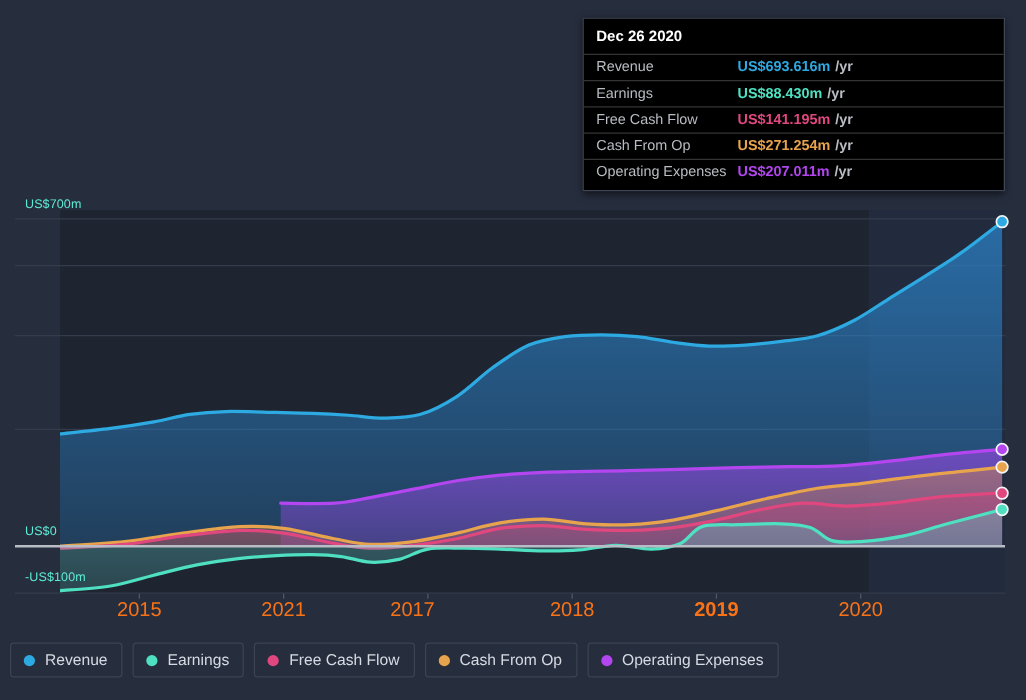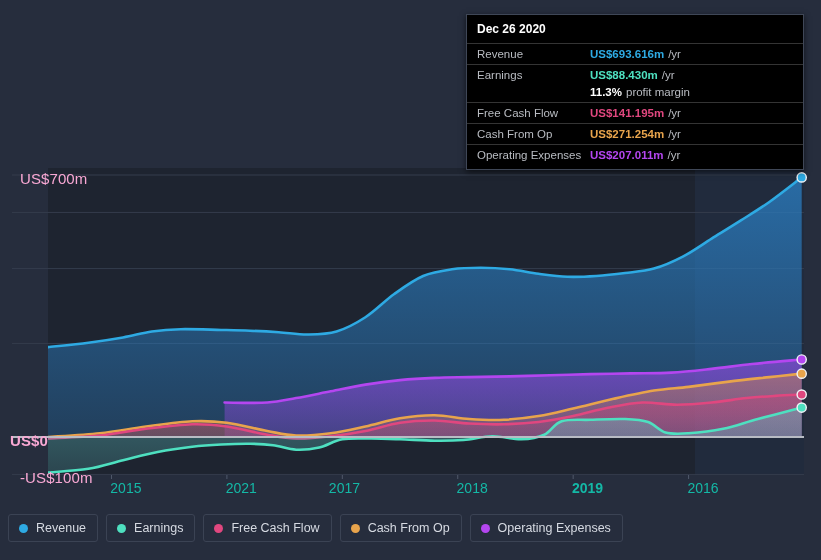--- a/index.html
+++ b/index.html
@@ -12,26 +12,25 @@
     -webkit-font-smoothing:antialiased;
   }
   #chart-root{position:absolute;left:0;top:0;width:821px;height:560px;}
 
   
   .plot-wrap{position:absolute;left:0;top:0;width:821px;height:505px;}
   svg.plot{position:absolute;left:0;top:0;}
 
   
   .ylab{
-    position:absolute;color:#f9a8d4;font-size:15px;letter-spacing:.1px;
+    position:absolute;color:#5eead4;font-size:10px;letter-spacing:.1px;
     white-space:nowrap;
-    margin-top:12px;
   }
   .xlab{
-    position:absolute;color:#14b8a6;font-size:14px;text-align:right;
+    position:absolute;color:#f97316;font-size:16px;text-align:center;
     width:60px;
   }
 
   
   .tooltip{
     position:absolute;left:466px;top:14px;width:338px;
     background:#000;border:1px solid #3f4757;
     box-sizing:border-box;padding:7px 0 4px 0;
     box-shadow:0 2px 6px rgba(0,0,0,.6);
   }
@@ -40,21 +39,21 @@
   }
   .tt-row{
     display:flex;align-items:baseline;
     padding:4px 10px 4px 10px;
     border-top:1px solid #343434;
     font-size:11.5px;
   }
   .tt-row.sub{border-top:none;padding-top:1px;}
   .tt-label{color:#b9bcc2;width:113px;flex:none;}
   .tt-val{font-weight:bold;}
-  .tt-unit{color:#b9bcc2;margin-left:4px;font-weight:normal;}
+  .tt-unit{color:#b9bcc2;margin-left:4px;font-weight:bold;}
 
   
   .legend{
     position:absolute;left:8px;top:514px;display:flex;gap:8px;
   }
   .lg-item{
     display:flex;align-items:center;gap:8px;
     border:1px solid #3b4354;border-radius:3px;
     padding:6px 11px 6px 10px;
     background:transparent;
@@ -124,51 +123,46 @@
         <line x1="226.9007633587746" y1="475" x2="226.9007633587746" y2="479" stroke="#50596b" stroke-width="1"></line>
         <line x1="342.3206106870197" y1="475" x2="342.3206106870197" y2="479" stroke="#50596b" stroke-width="1"></line>
         <line x1="457.7404580152648" y1="475" x2="457.7404580152648" y2="479" stroke="#50596b" stroke-width="1"></line>
         <line x1="573.1603053435098" y1="475" x2="573.1603053435098" y2="479" stroke="#50596b" stroke-width="1"></line>
         <line x1="688.580152671755" y1="475" x2="688.580152671755" y2="479" stroke="#50596b" stroke-width="1"></line>
       </svg>
   </div>
 
   <div id="y-labels">
       <div class="ylab" style="left: 20px; top: 158px;">US$700m</div>
-      <div class="ylab" style="left: 10px; top: 420px; font-weight: bold;">US$0</div>
+      <div class="ylab" style="left: 20px; top: 420px;">US$0</div>
       <div class="ylab" style="left: 20px; top: 457.429px;">-US$100m</div>
     </div>
 
   <div id="x-labels">
       <div class="xlab" style="left: 81.4809px; top: 480px;">2015</div>
       <div class="xlab" style="left: 196.901px; top: 480px;">2021</div>
       <div class="xlab" style="left: 300px; top: 480px;">2017</div>
       <div class="xlab" style="left: 427.74px; top: 480px;">2018</div>
       <div class="xlab" style="left: 543.16px; top: 480px; font-weight: bold;">2019</div>
-      <div class="xlab" style="left: 658.58px; top: 480px;">2016</div>
+      <div class="xlab" style="left: 658.58px; top: 480px;">2020</div>
     </div>
 
   <div class="tooltip">
     <div class="tt-date">Dec 26 2020</div>
     <div id="tt-rows">
         <div class="tt-row">
           <span class="tt-label">Revenue</span>
           <span class="tt-val" style="color: rgb(46, 170, 227); text-align: right;">US$693.616m</span>
           <span class="tt-unit">/yr</span>
         </div>
         <div class="tt-row">
           <span class="tt-label">Earnings</span>
           <span class="tt-val" style="color: rgb(78, 224, 192);">US$88.430m</span>
           <span class="tt-unit">/yr</span>
         </div>
-        <div class="tt-row sub">
-          <span class="tt-label"></span>
-          <span class="tt-val" style="color: rgb(255, 255, 255);">11.3%</span>
-          <span class="tt-unit">profit margin</span>
-        </div>
         <div class="tt-row">
           <span class="tt-label">Free Cash Flow</span>
           <span class="tt-val" style="color: rgb(224, 71, 127);">US$141.195m</span>
           <span class="tt-unit">/yr</span>
         </div>
         <div class="tt-row">
           <span class="tt-label">Cash From Op</span>
           <span class="tt-val" style="color: rgb(232, 164, 76);">US$271.254m</span>
           <span class="tt-unit">/yr</span>
         </div>

